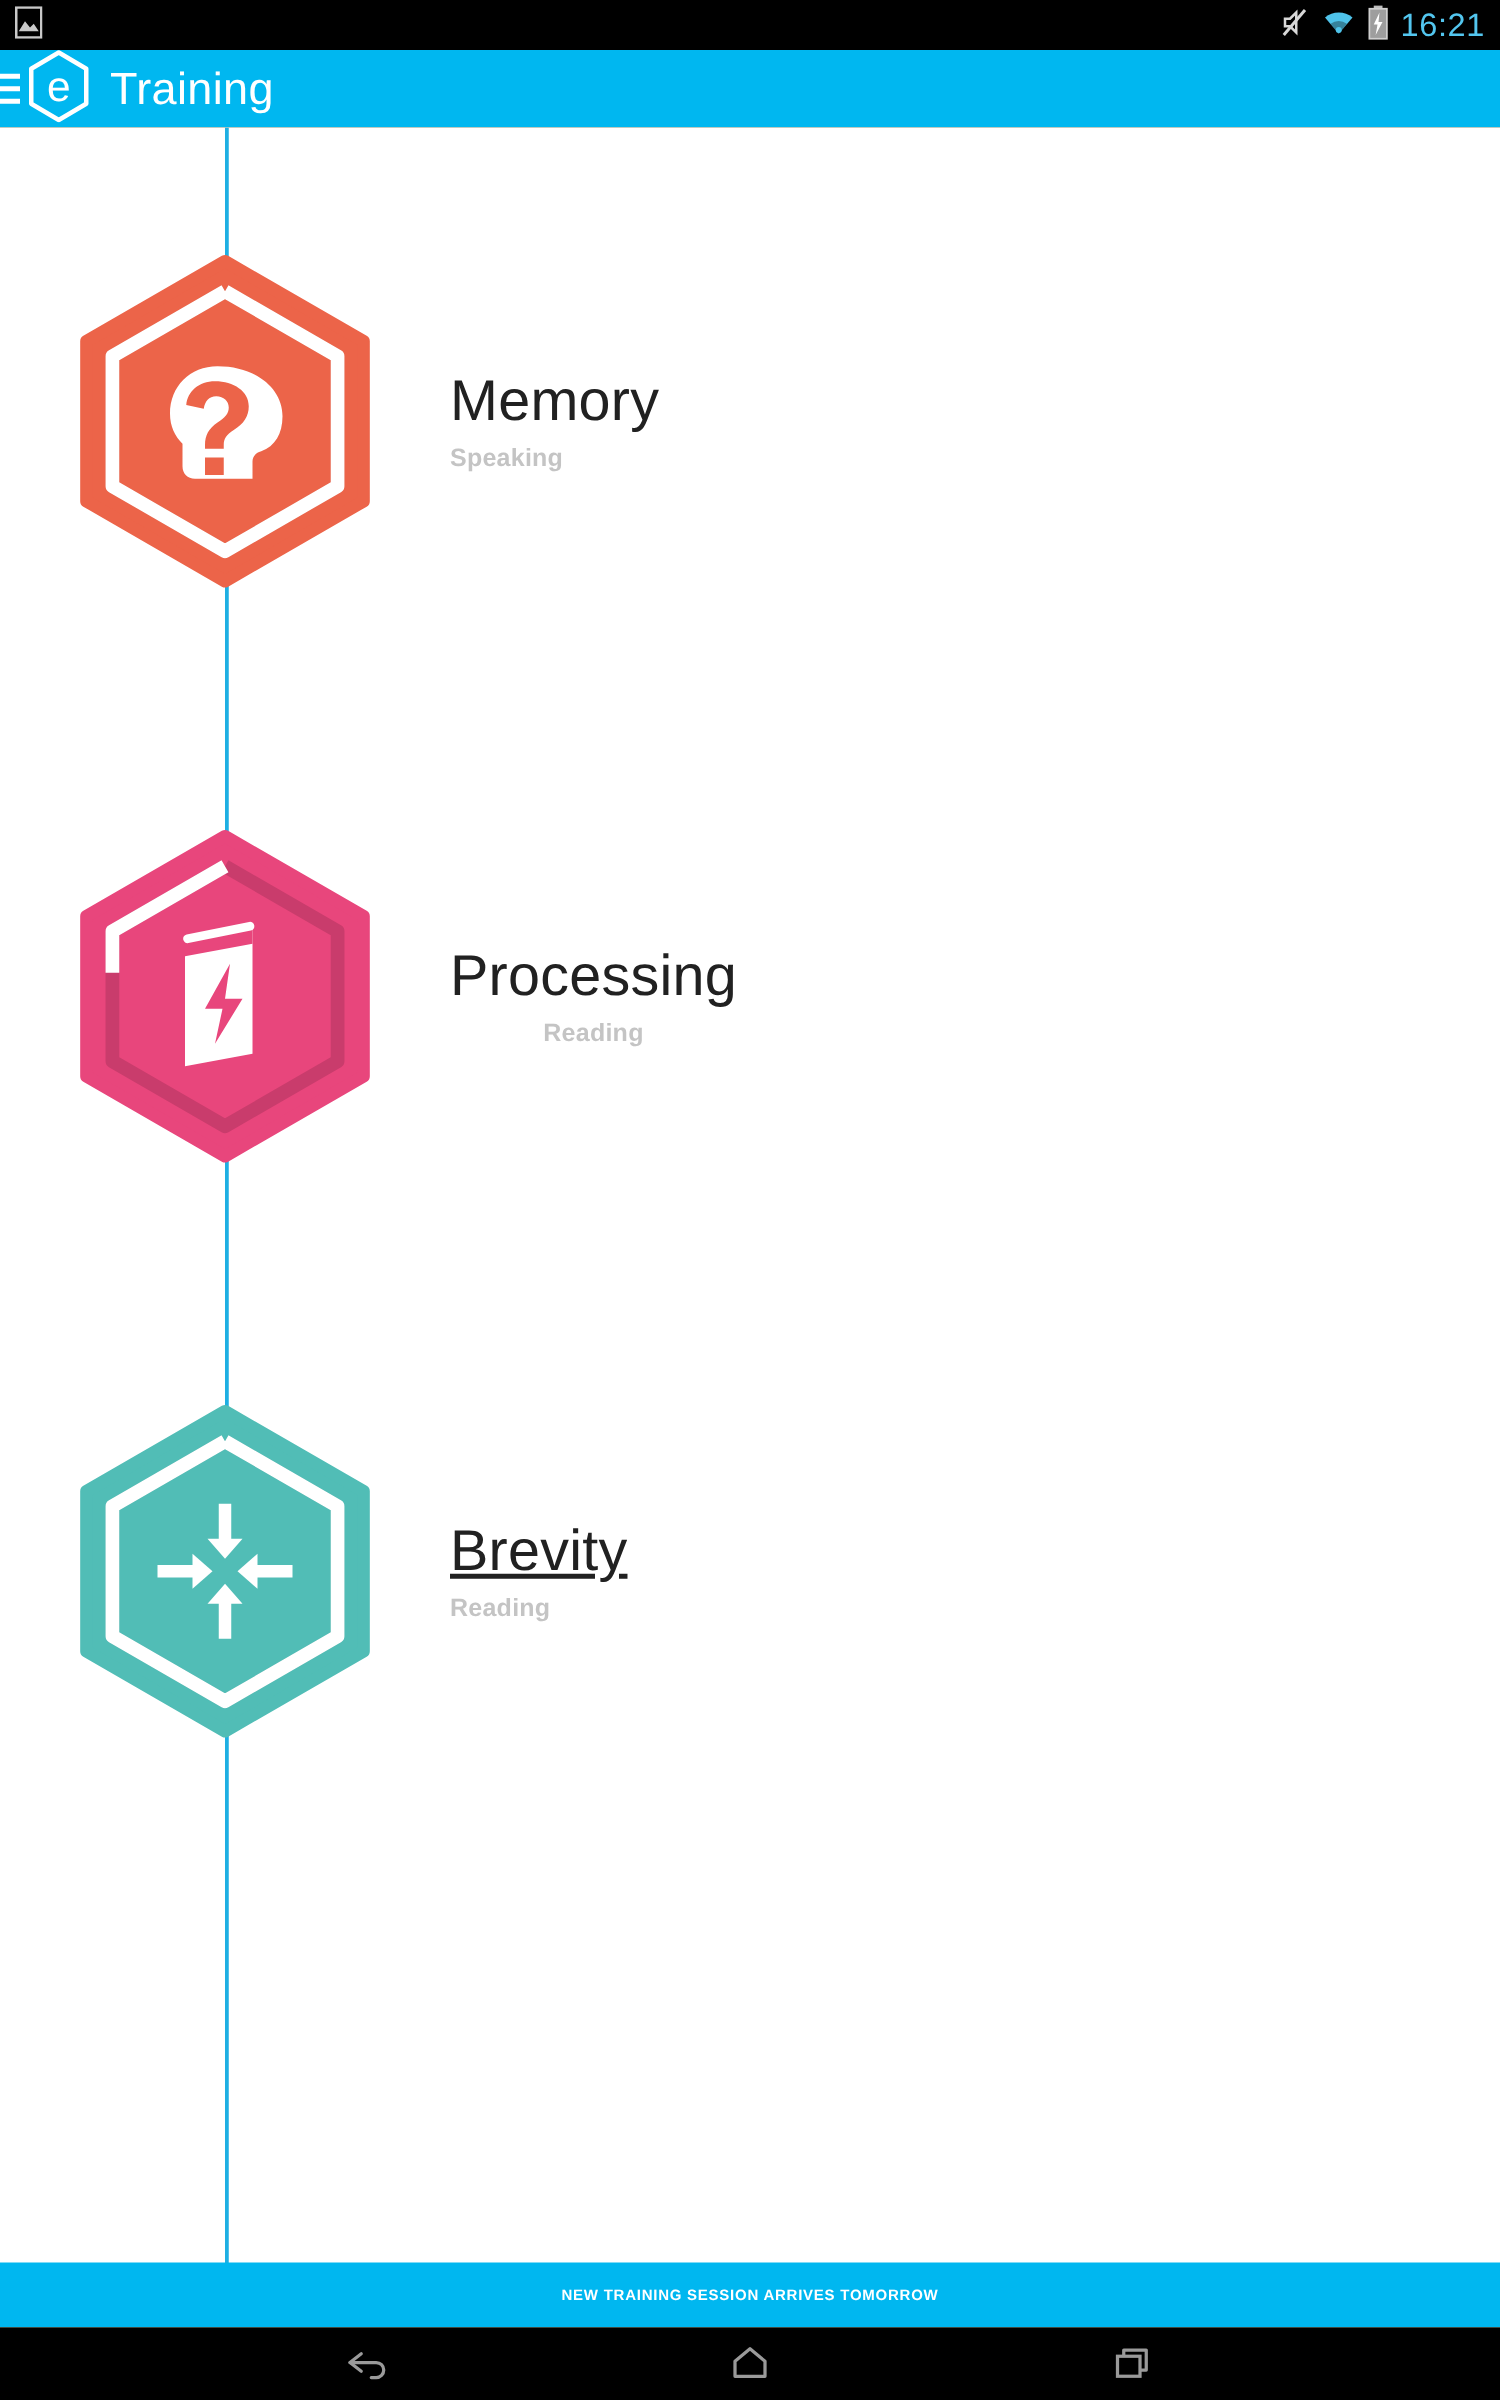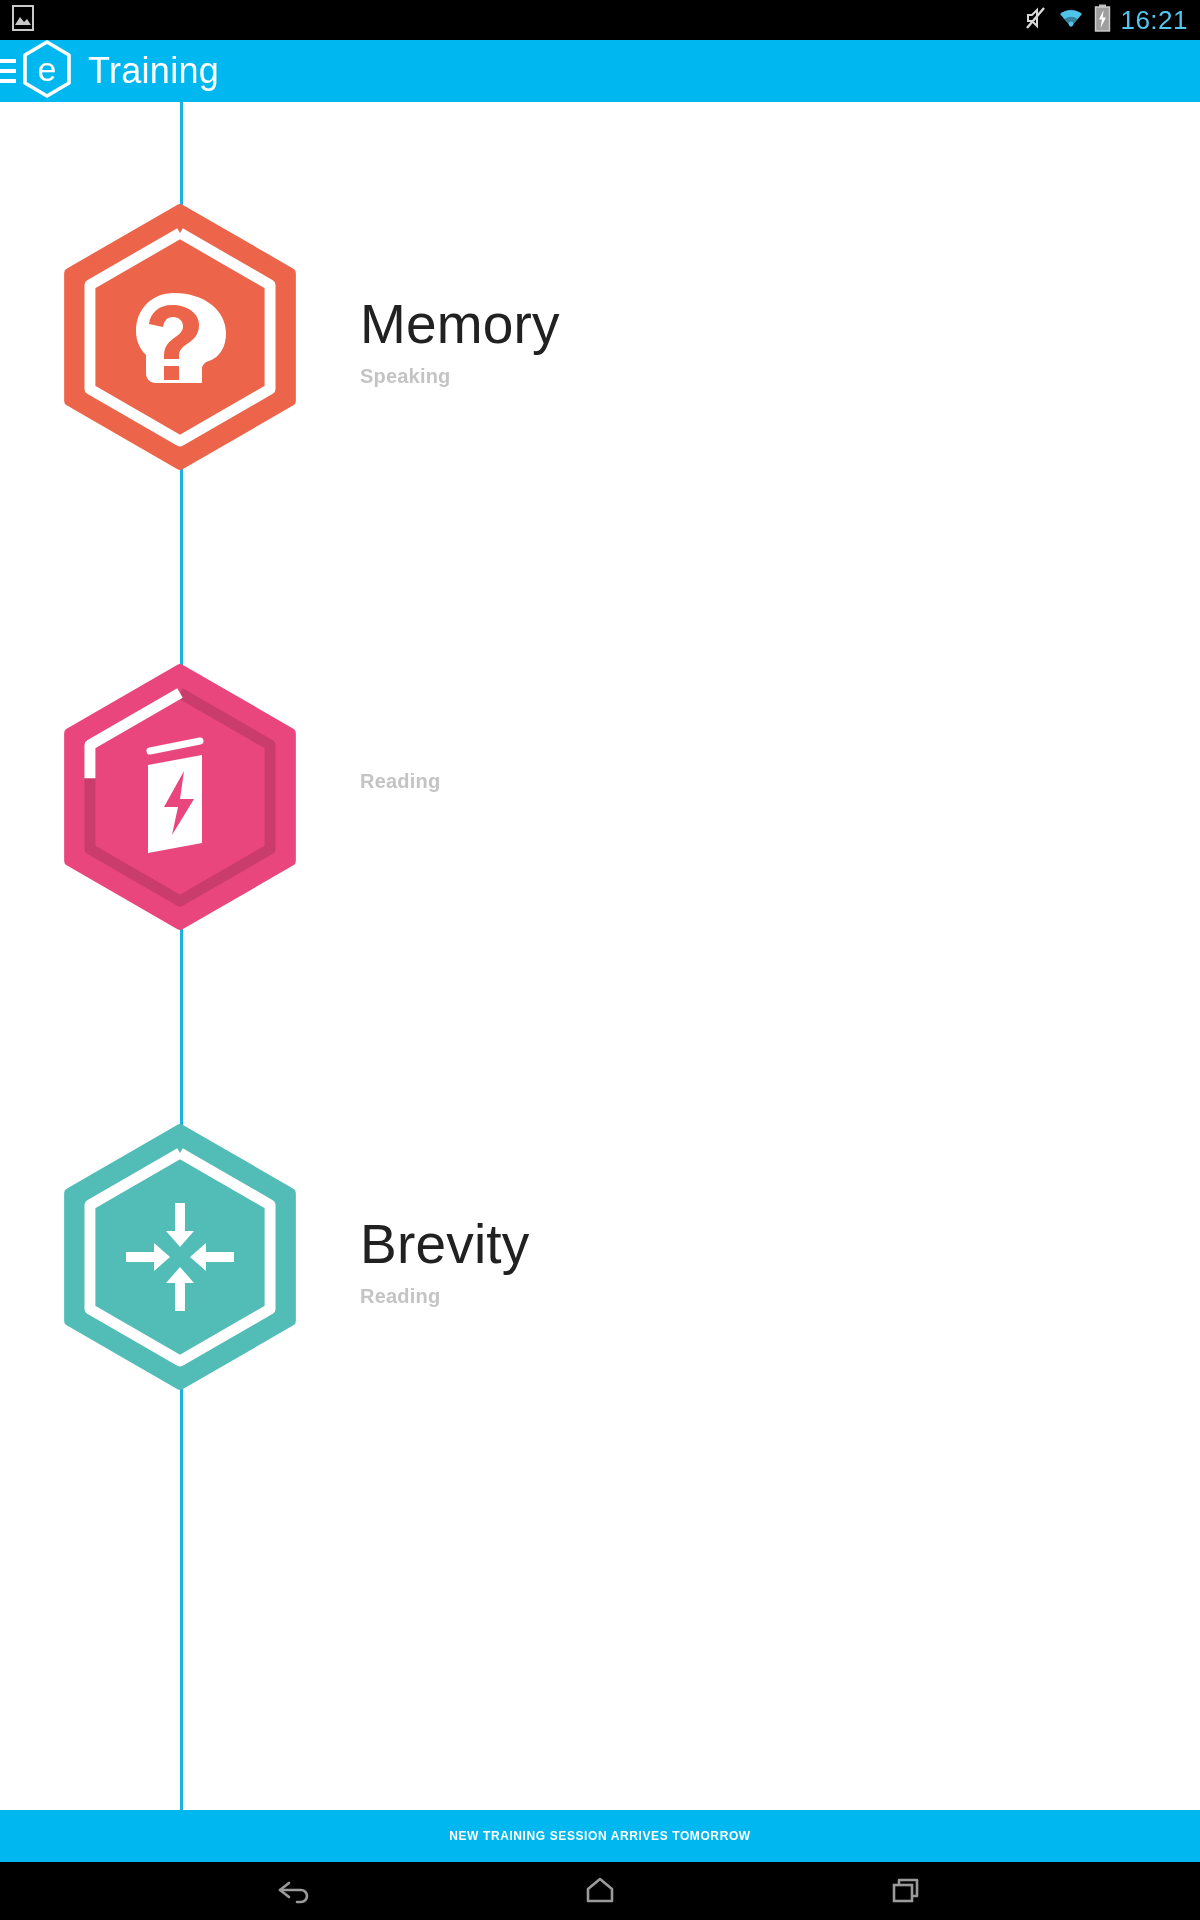--- a/index.html
+++ b/index.html
@@ -45,21 +45,21 @@
   .rows { position:absolute; top:0; left:0; width:1200px; }
 
   .row { position:relative; height:100%; }
   .hex-wrap {
     position:absolute; left:30px; width:300px; height:300px;
   }
   .hex-wrap svg { display:block; width:300px; height:300px; }
 
   .labels { position:absolute; left:360px; }
   .title-text {
-    font-size:55px; color:#212121; font-weight:400; line-height:1.0;
+    font-size:46px; color:#212121; font-weight:400; line-height:1.0;
     letter-spacing:0.2px;
   }
   .sub-text {
     font-size:20px; color:#c4c4c4; font-weight:600; line-height:1.0;
     margin-top:14px; letter-spacing:0.2px;
   }
 
   
   .banner {
     position:absolute; left:0; bottom:58px; width:1200px; height:52px;
@@ -164,20 +164,21 @@
       <path d="M150.00 46.00 L59.93 98.00 L59.93 202.00 L150.00 254.00 L240.07 202.00 L240.07 98.00 L150.00 46.00" fill="none" stroke="#ffffff" stroke-width="11" stroke-linejoin="round" stroke-linecap="butt" stroke-dasharray="137.3 488.7"></path>
       <g transform="translate(150,152)">
         <path d="M-32 -46 L22 -56 L22 44 L-32 54 Z" fill="#ffffff"></path>
         <path d="M-32 -46 L22 -56 L22 -44 L-32 -34 Z" fill="#e8467c"></path>
         <path d="M-30 -48 L20 -58" stroke="#ffffff" stroke-width="7" stroke-linecap="round" fill="none"></path>
         <path d="M4 -28 L-16 8 L-2 8 L-8 36 L14 0 L0 0 Z" fill="#e8467c"></path>
       </g>
     </svg>
           </div>
           <div class="labels" style="top: 655px;">
+    <div class="title-text" style="color: rgb(33, 33, 33);">Processing</div>
     <div class="sub-text" style="color: rgb(196, 196, 196); text-align: center;">Reading</div>
           </div>
         </div>
         <div class="row">
           <div class="hex-wrap" style="top: 1005px;">
     <svg viewBox="0 0 300 300">
       <path d="M150.00 22.00 L260.85 86.00 L260.85 214.00 L150.00 278.00 L39.15 214.00 L39.15 86.00 Z" fill="#51bdb6" stroke="#51bdb6" stroke-width="10" stroke-linejoin="round"></path>
       <path d="M150.00 46.00 L59.93 98.00 L59.93 202.00 L150.00 254.00 L240.07 202.00 L240.07 98.00 L150.00 46.00" fill="none" stroke="#46a8a2" stroke-width="11" stroke-linejoin="round"></path>
       <path d="M150.00 46.00 L59.93 98.00 L59.93 202.00 L150.00 254.00 L240.07 202.00 L240.07 98.00 L150.00 46.00" fill="none" stroke="#ffffff" stroke-width="11" stroke-linejoin="round" stroke-linecap="butt" stroke-dasharray="624.0 2.0"></path>
       <g transform="translate(150,150)" fill="#ffffff">
@@ -186,21 +187,21 @@
         <rect x="-5" y="22" width="10" height="32"></rect>
         <path d="M-14 26 L14 26 L0 10 Z"></path>
         <rect x="-54" y="-5" width="32" height="10"></rect>
         <path d="M-26 -14 L-26 14 L-10 0 Z"></path>
         <rect x="22" y="-5" width="32" height="10"></rect>
         <path d="M26 -14 L26 14 L10 0 Z"></path>
       </g>
     </svg>
           </div>
           <div class="labels" style="top: 1115px;">
-    <div class="title-text" style="color: rgb(33, 33, 33);">Brevity</div>
+    <div class="title-text" style="color: rgb(33, 33, 33); text-decoration: underline;">Brevity</div>
     <div class="sub-text" style="color: rgb(196, 196, 196);">Reading</div>
           </div>
         </div>
       </div>
   </div>
 
   <div class="banner" style="background: rgb(0, 183, 240);">
     <span class="banner-text">NEW TRAINING SESSION ARRIVES TOMORROW</span>
   </div>
 

